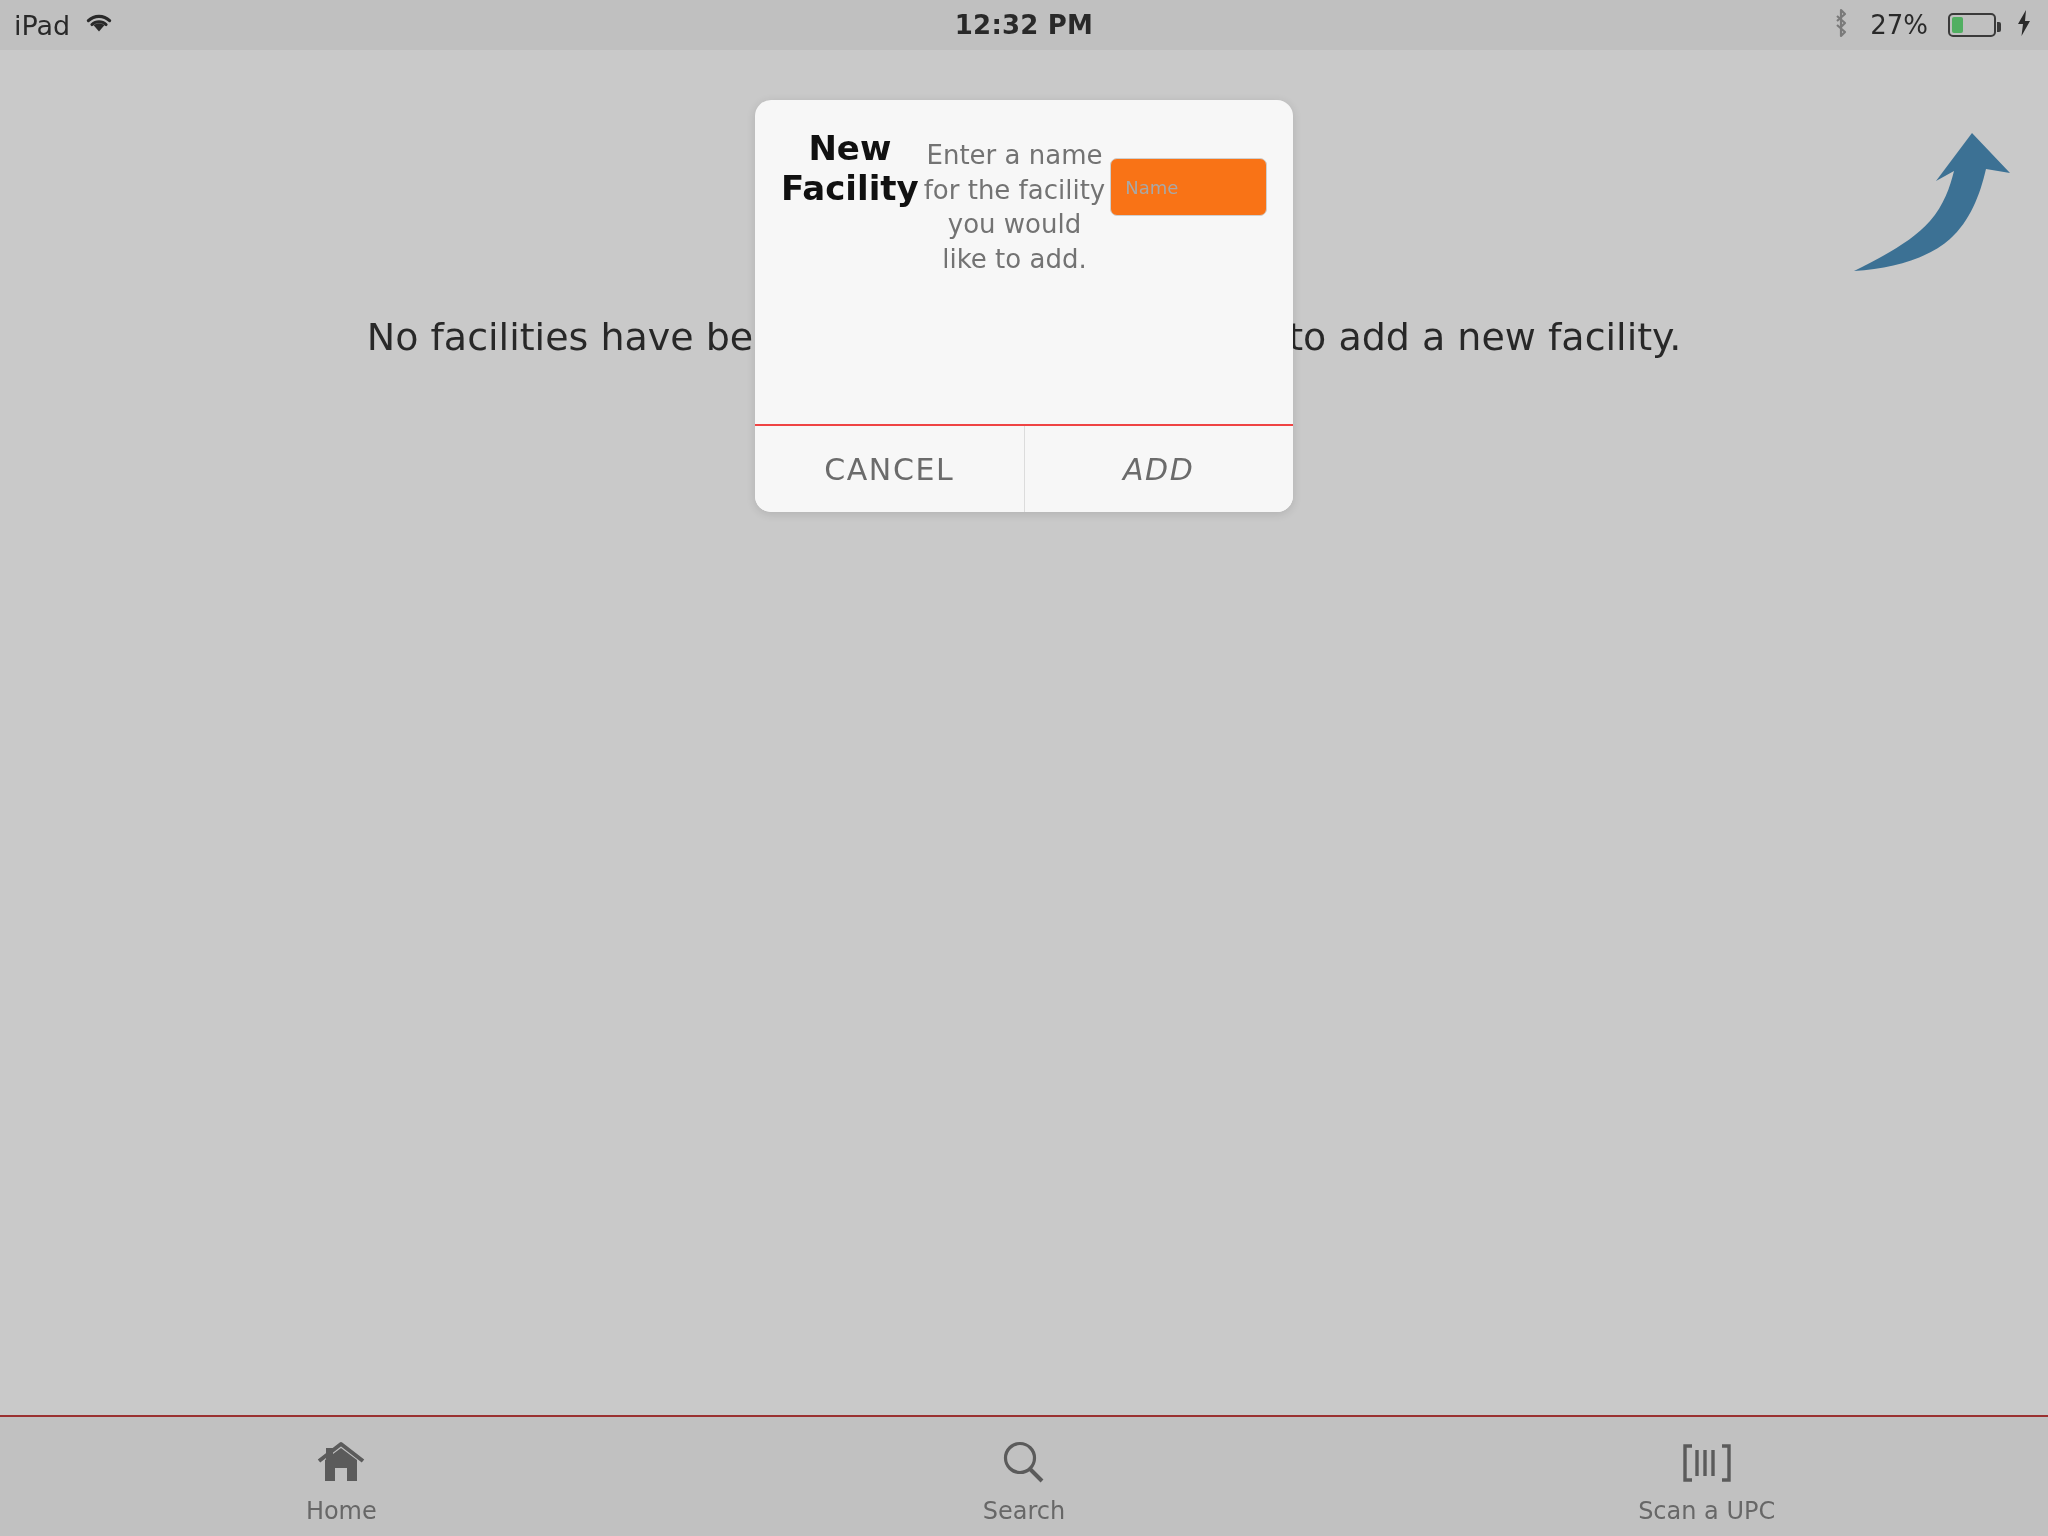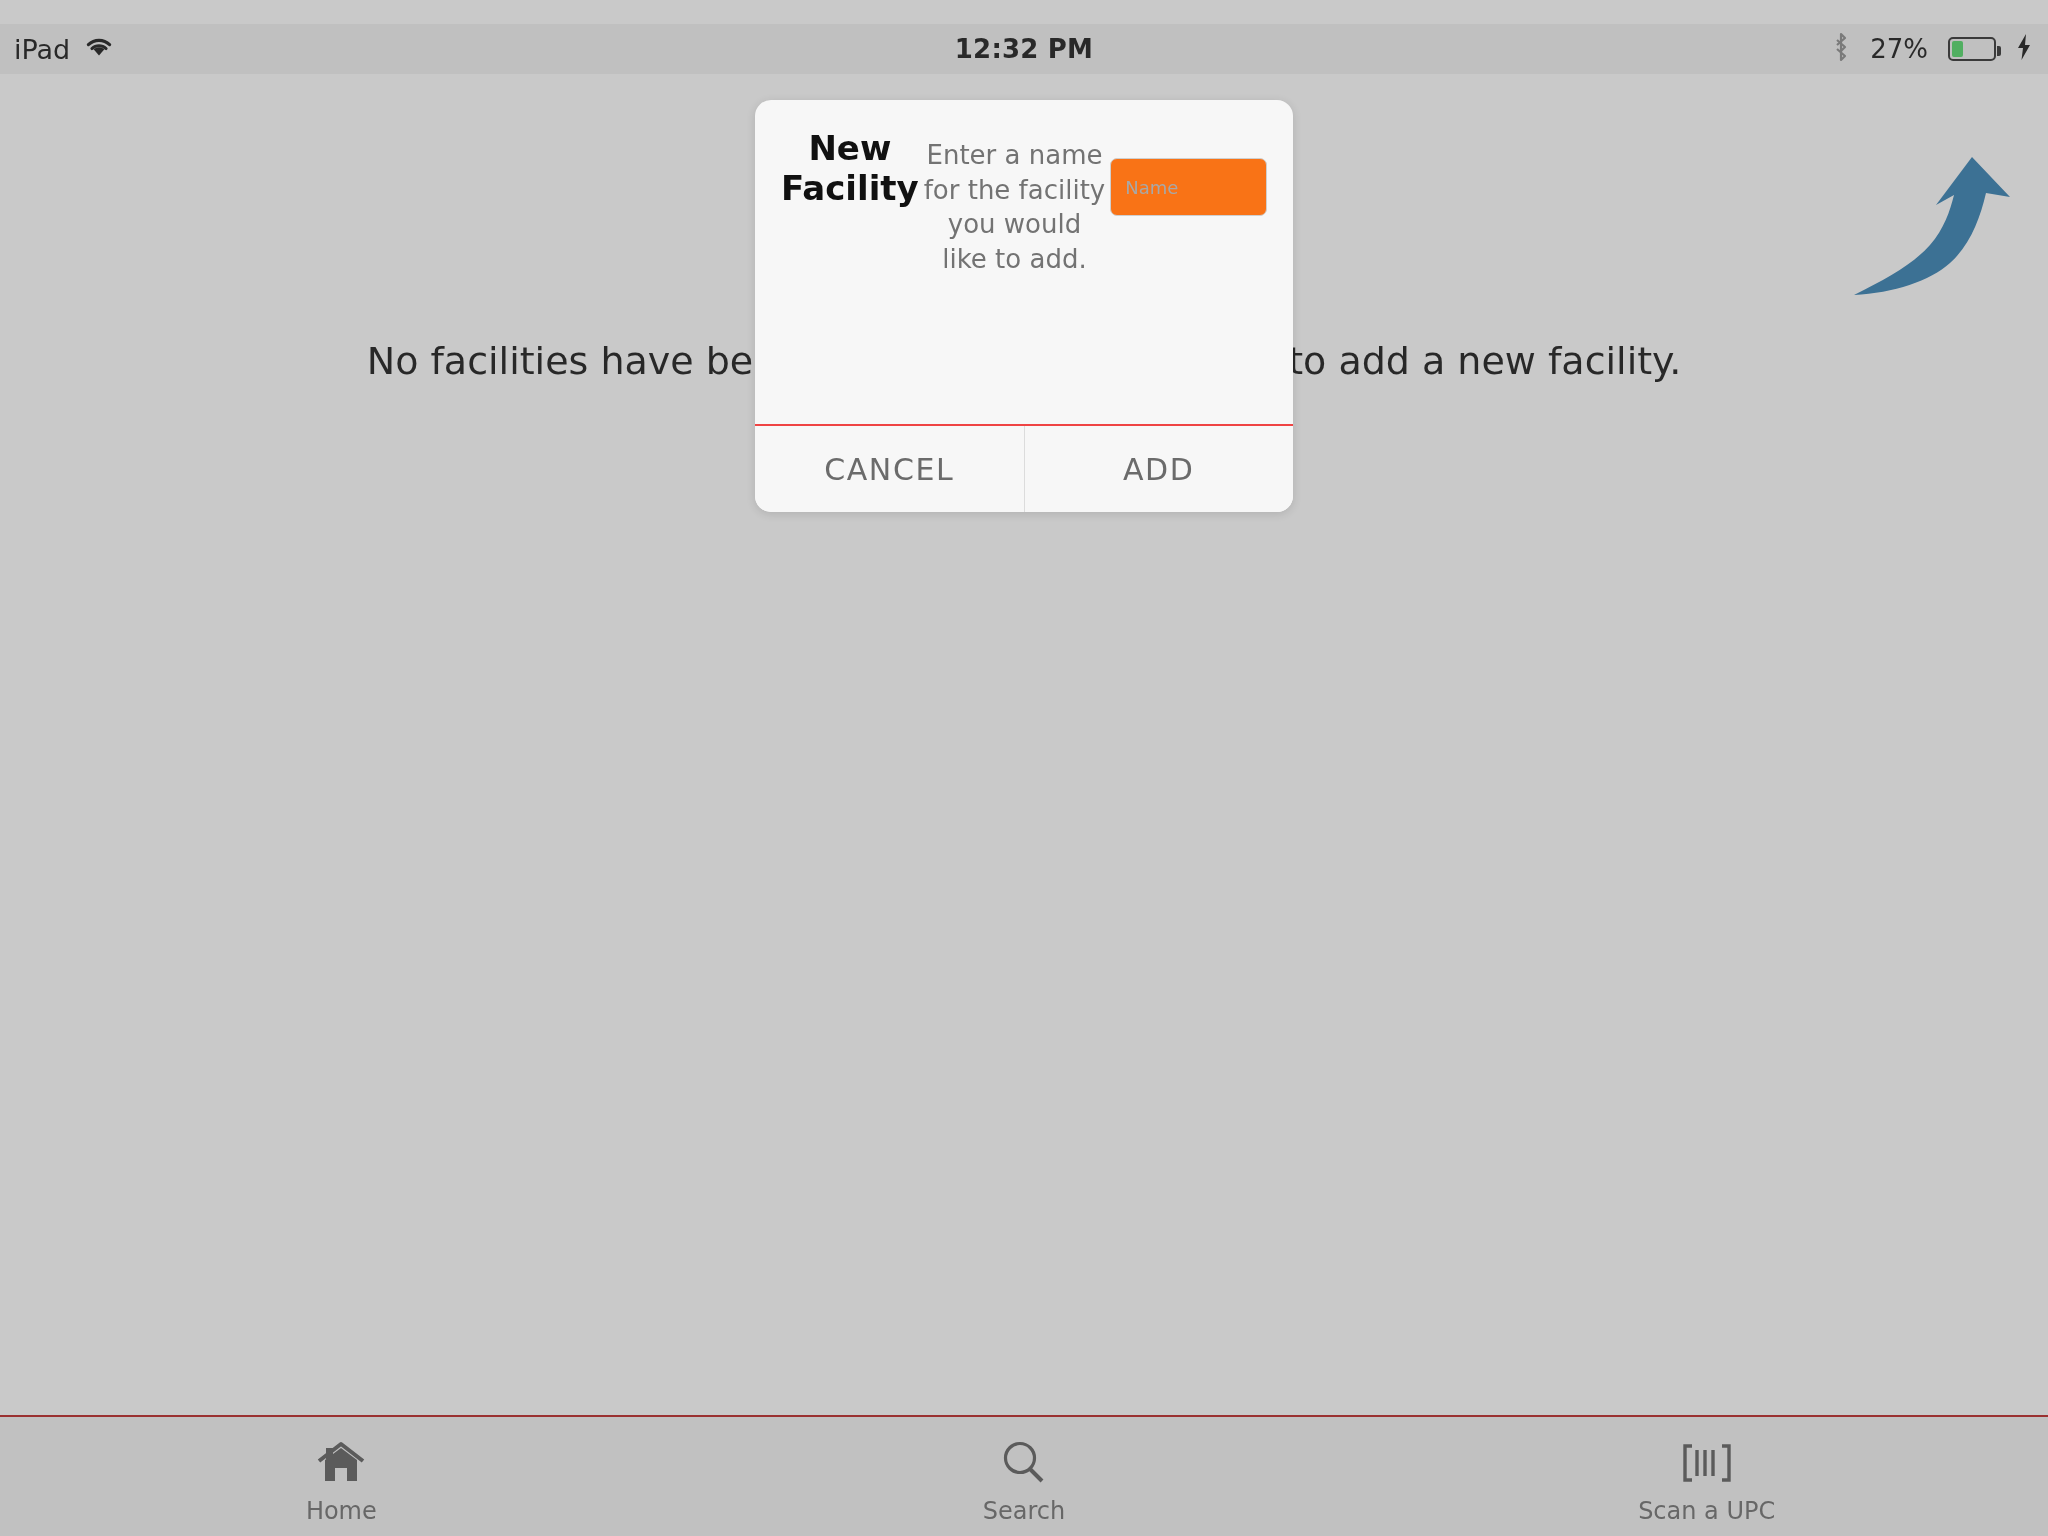--- a/index.html
+++ b/index.html
@@ -19,21 +19,20 @@
     height: 1536px;
     background: #ffffff;
     overflow: hidden;
   }
 
   
   .app-layer {
     position: absolute;
     inset: 0;
     background: #ffffff;
-    margin-top: 24px;
   }
   .dim-overlay {
     position: absolute;
     inset: 0;
     background: rgba(90, 90, 90, 0.33);
     pointer-events: none;
     z-index: 50;
   }
 
   
@@ -303,20 +302,21 @@
     font-size: 30px;
     color: #6b6b6b;
     letter-spacing: 1.6px;
     cursor: pointer;
     background: #f7f7f7;
     border: none;
     font-family: "DejaVu Sans", sans-serif;
   }
   #add-confirm-button {
     border-left: 1px solid #dcdcdc;
+    font-style: italic;
   }
 </style>
 </head>
 <body>
 
 <div id="screen">
 
   <div class="app-layer">
 
     <div id="status-bar">

